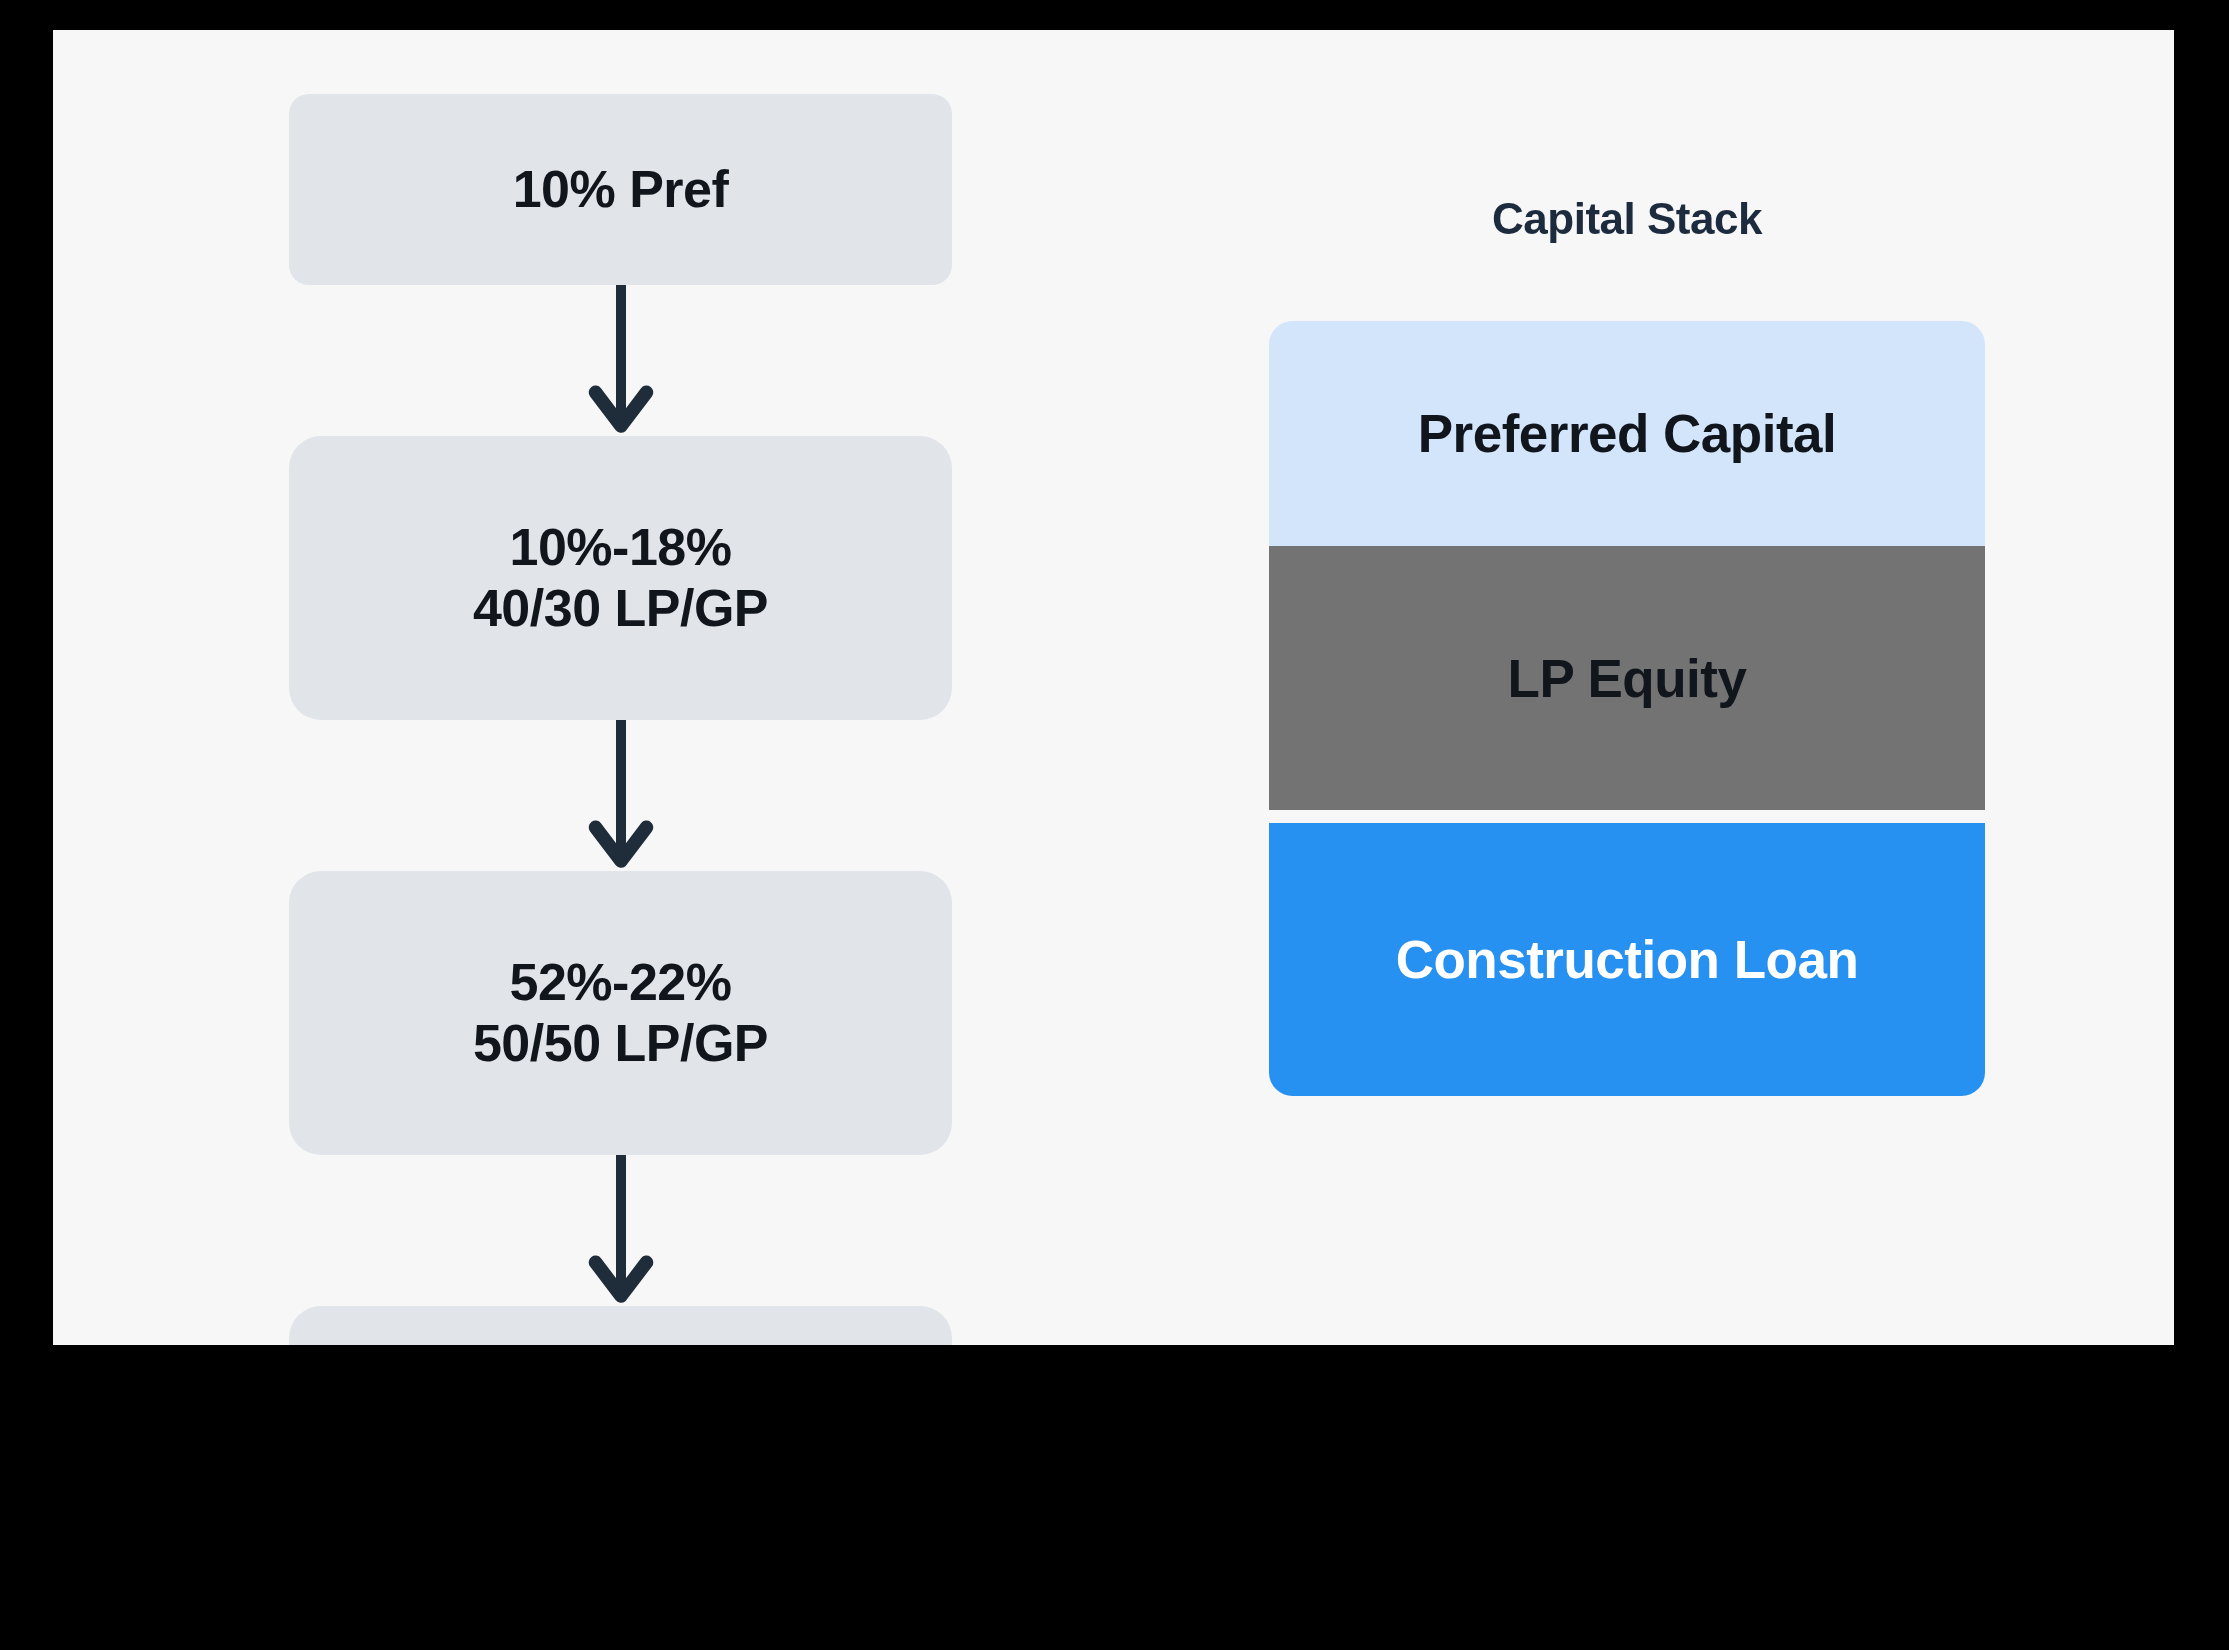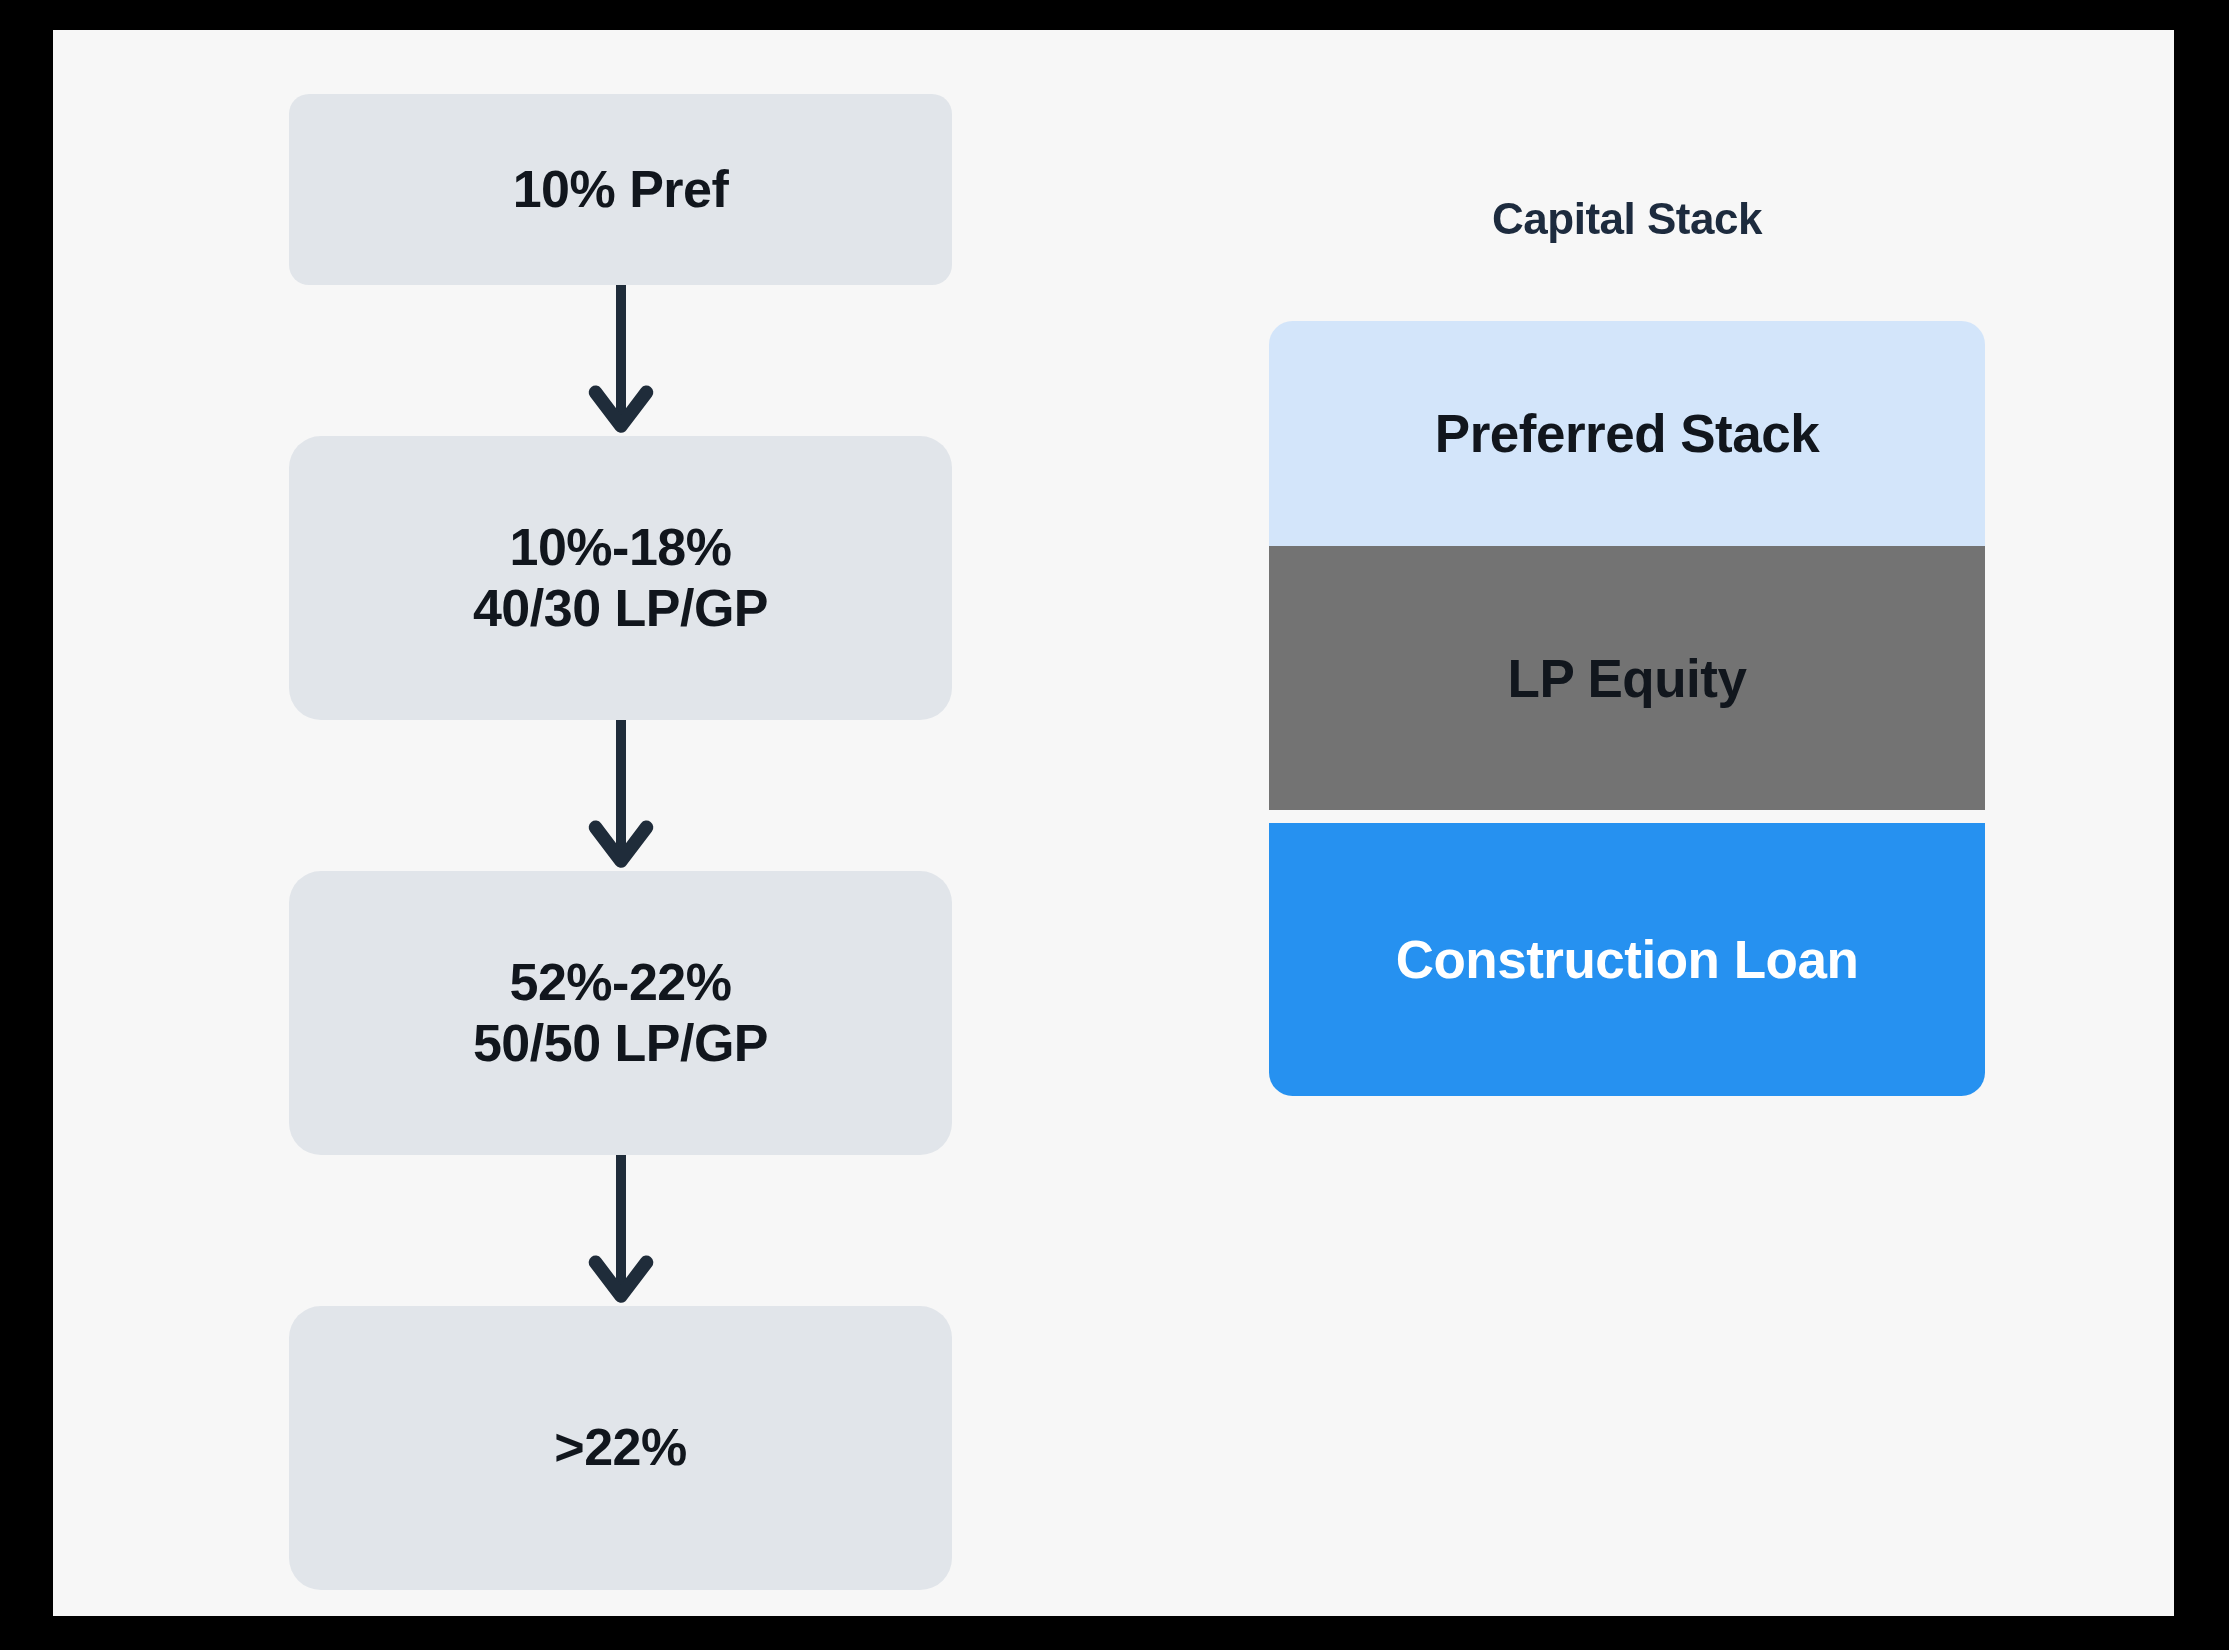--- a/index.html
+++ b/index.html
@@ -22,21 +22,21 @@
     top: 0;
     width: 2229px;
     height: 1650px;
     background: #000000;
   }
   .canvas {
     position: absolute;
     left: 53px;
     top: 30px;
     width: 2121px;
-    height: 1586px;
+    height: 1315px;
     background: #f7f7f7;
     overflow: hidden;
   }
 
   
   .waterfall {
     position: absolute;
     left: 236px;
     top: 64px;
     width: 663px;
@@ -163,21 +163,21 @@
         <div class="tier-line">&gt;22%</div>
       </div>
 
     </div>
 
     <div class="stack-panel">
       <div class="stack-title">Capital Stack</div>
 
       <div class="stack">
         <div class="stack-layer layer-pref" style="background:#d3e5fa;color:#11161d;">
-          <span>Preferred Stack</span>
+          <span>Preferred Capital</span>
         </div>
         <div class="stack-layer layer-lp" style="background:#737373;color:#11161d;">
           <span>LP Equity</span>
         </div>
         <div class="stack-layer layer-loan" style="background:#2691f0;color:#ffffff;">
           <span>Construction Loan</span>
         </div>
       </div>
     </div>
 

